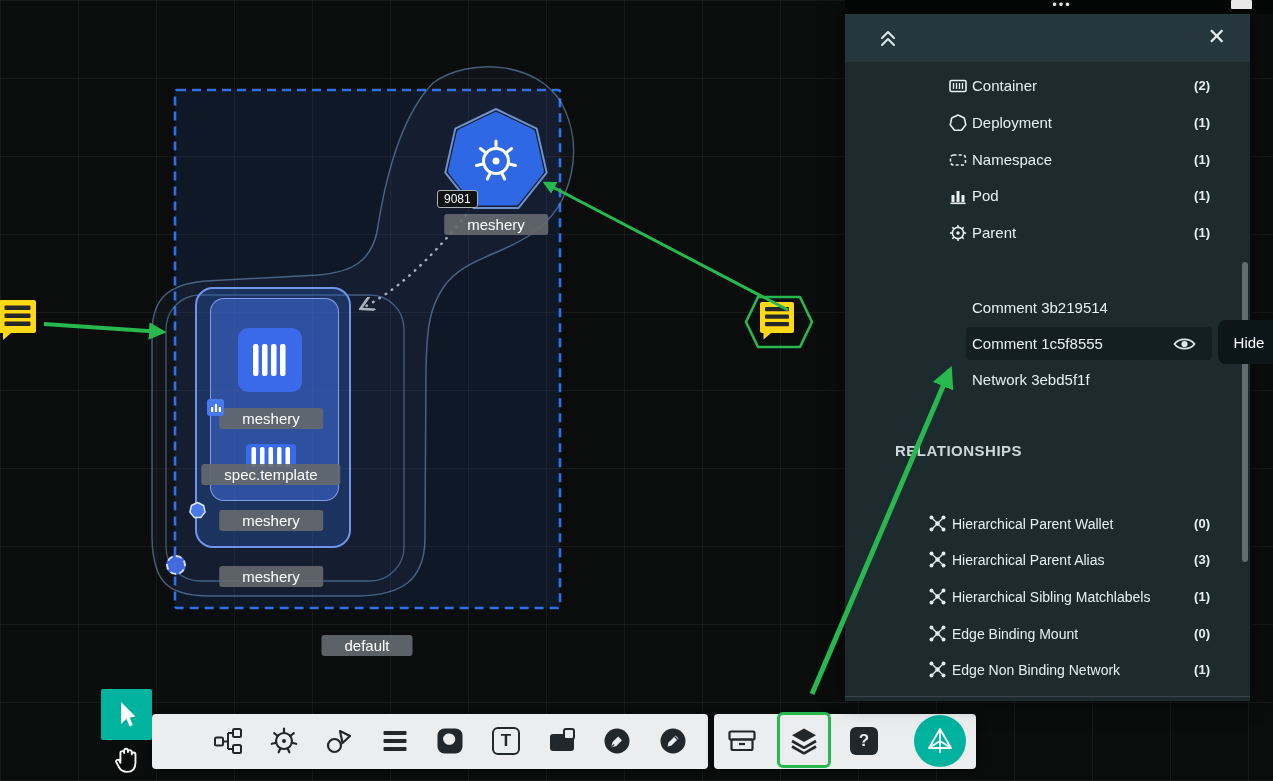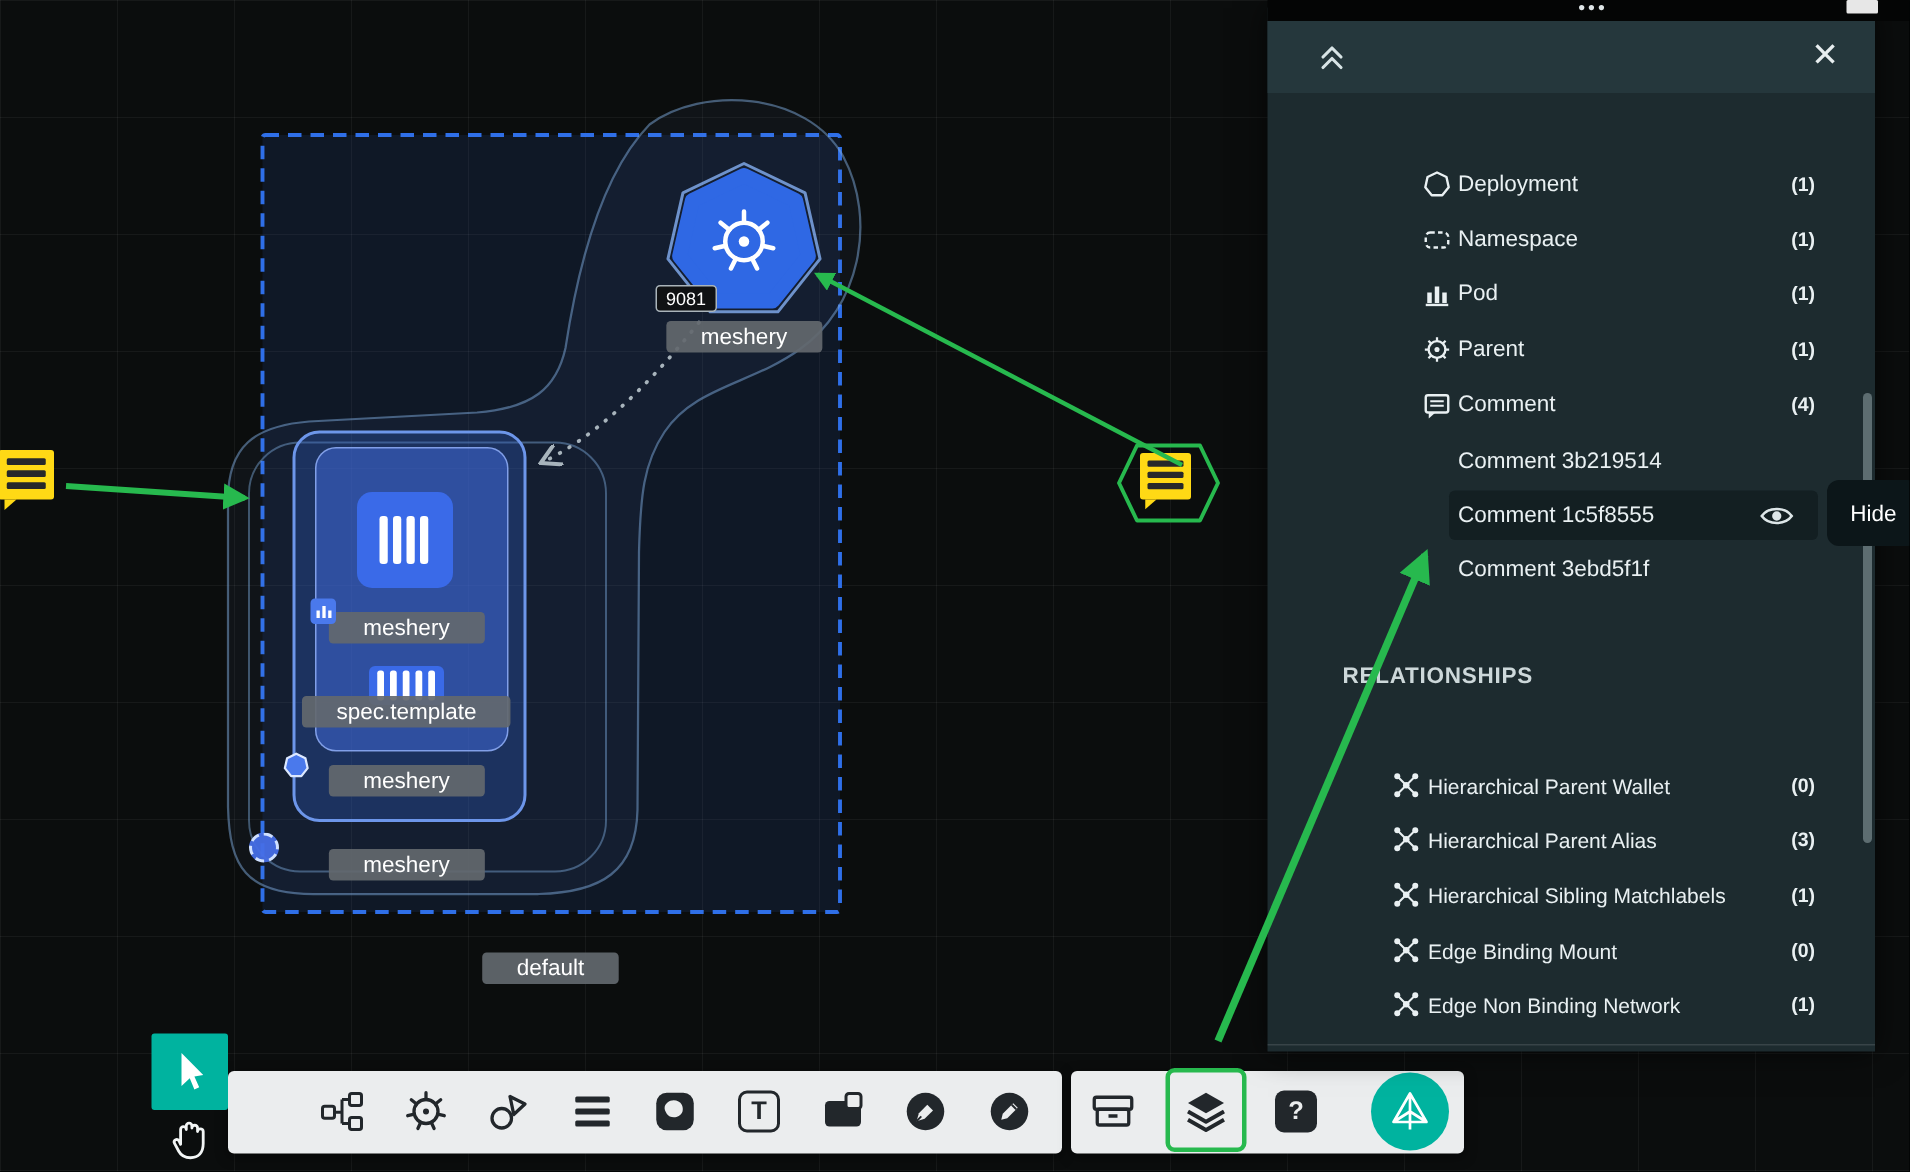--- a/index.html
+++ b/index.html
@@ -272,20 +272,30 @@
   <div class="panel">
     <div class="panel-header">
       <div class="collapse-btn">
         <svg width="22" height="22" viewBox="0 0 22 22">
           <path d="M5 11L11 5l6 6 M5 18l6-6 6 6" fill="none" stroke="#d8e4e6" stroke-width="2.1" stroke-linecap="round" stroke-linejoin="round"></path>
         </svg>
       </div>
       <div class="close-btn">✕</div>
     </div>
 
+    <div class="prow" style="top:65px">
+      <span class="picon">
+        <svg width="20" height="20" viewBox="0 0 20 20">
+            <rect x="2" y="4.5" width="16" height="11" rx="1.5" fill="none" stroke="#e9f0f2" stroke-width="1.6"></rect>
+            <path d="M5.5 7v6M8.5 7v6M11.5 7v6M14.5 7v6" stroke="#e9f0f2" stroke-width="1.3"></path>
+          </svg>
+      </span>
+      <span class="plabel">Container</span>
+      <span class="pcount">(2)</span>
+    </div>
     <div class="prow" style="top:102px">
       <span class="picon">
         <svg width="20" height="20" viewBox="0 0 20 20">
             <polygon points="10,2 16.3,5 17.8,11.8 13.5,17.2 6.5,17.2 2.2,11.8 3.7,5" fill="none" stroke="#e9f0f2" stroke-width="1.6" stroke-linejoin="round"></polygon>
           </svg>
       </span>
       <span class="plabel">Deployment</span>
       <span class="pcount">(1)</span>
     </div>
     <div class="prow" style="top:139px">
@@ -312,48 +322,37 @@
     <div class="prow" style="top:212px">
       <span class="picon">
         <svg width="20" height="20" viewBox="0 0 20 20">
             <circle cx="10" cy="10" r="5.6" fill="none" stroke="#e9f0f2" stroke-width="1.6"></circle>
             <circle cx="10" cy="10" r="1.7" fill="#e9f0f2"></circle>
             <path d="M10 4.4V1.9 M14 5.9l1.7-1.7 M15.6 10h2.5 M14 14.1l1.7 1.7 M10 15.6v2.5 M6 14.1l-1.7 1.7 M4.4 10H1.9 M6 5.9L4.3 4.2" stroke="#e9f0f2" stroke-width="1.5"></path>
           </svg>
       </span>
       <span class="plabel">Parent</span>
       <span class="pcount">(1)</span>
-    </div>
-    <div class="prow" style="top:249px">
-      <span class="picon">
-        <svg width="20" height="20" viewBox="0 0 20 20">
-            <rect x="2.5" y="3.5" width="15" height="11.5" rx="1.5" fill="none" stroke="#e9f0f2" stroke-width="1.6"></rect>
-            <path d="M5.5 7.5h9M5.5 10.5h9" stroke="#e9f0f2" stroke-width="1.4"></path>
-            <polygon points="4.5,15 4.5,19 9,15" fill="#e9f0f2"></polygon>
-          </svg>
-      </span>
-      <span class="plabel">Comment</span>
-      <span class="pcount">(4)</span>
     </div>
 
     <div class="prow" style="top:287px">
       <span class="plabel">Comment 3b219514</span>
     </div>
     <div class="prow" style="top:323px">
       <div class="hlbg"></div>
       <span class="plabel">Comment 1c5f8555</span>
       <span class="eye-btn">
         <svg width="23" height="16" viewBox="0 0 23 16">
           <path d="M1.5 8C6 1.8 17 1.8 21.5 8C17 14.2 6 14.2 1.5 8Z" fill="none" stroke="#dde6e8" stroke-width="1.7"></path>
           <circle cx="11.5" cy="8" r="3.1" fill="#dde6e8"></circle>
         </svg>
       </span>
     </div>
     <div class="prow" style="top:359px">
-      <span class="plabel">Comment 3ebd5f1f</span>
+      <span class="plabel">Network 3ebd5f1f</span>
     </div>
 
     <div class="rel-header" style="top:437px">RELATIONSHIPS</div>
 
     <div class="prow rel" style="top:503px">
       <span class="picon">
         <svg width="19" height="19" viewBox="0 0 19 19">
             <path d="M9.5 9.5L3.5 3.5M9.5 9.5l6-6M9.5 9.5l-6 6M9.5 9.5l6 6" stroke="#e9f0f2" stroke-width="1.4"></path>
             <circle cx="3.5" cy="3.5" r="2" fill="#e9f0f2"></circle>
             <circle cx="15.5" cy="3.5" r="2" fill="#e9f0f2"></circle>

